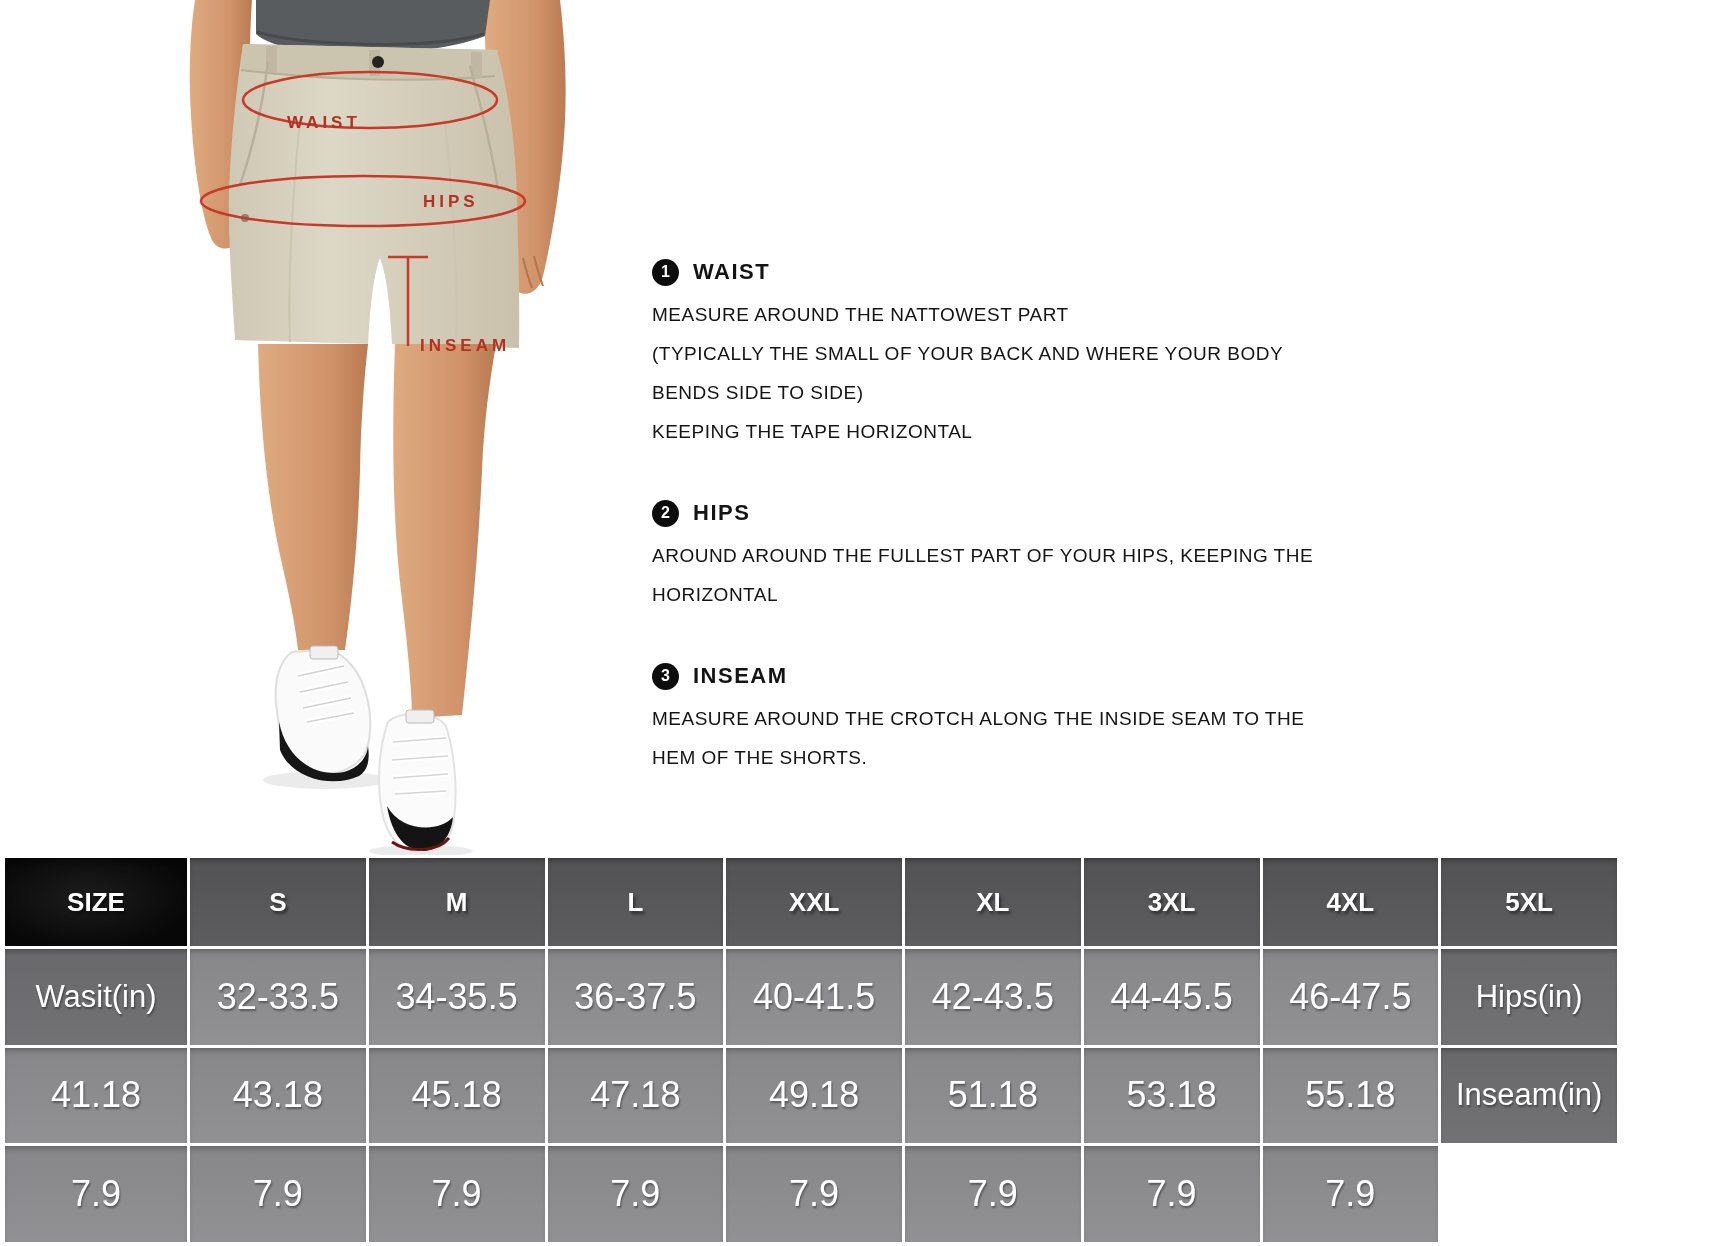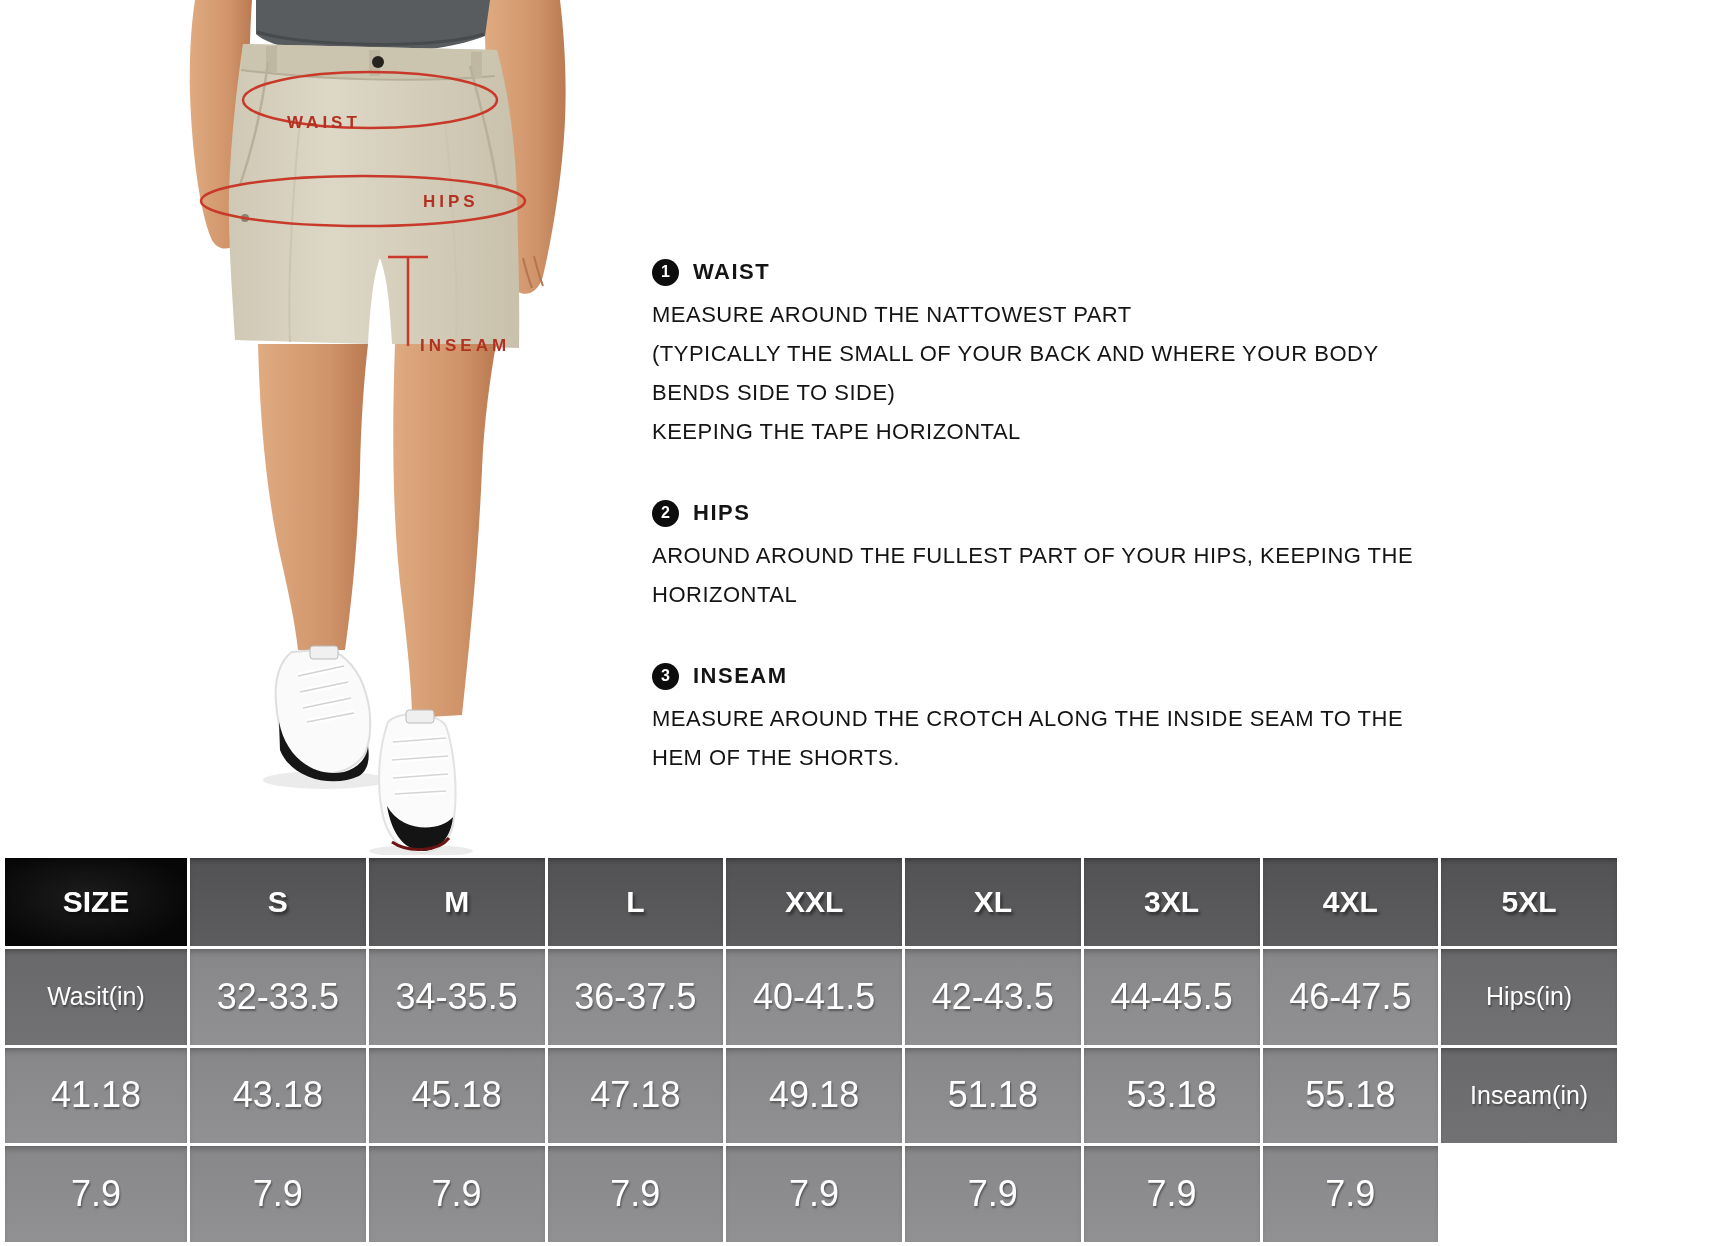--- a/index.html
+++ b/index.html
@@ -14,42 +14,42 @@
   
   .instructions { position:absolute; left:652px; top:258px; width:780px; color:#141414; }
   .section { margin:0 0 48px 0; }
   .section-head { display:flex; align-items:center; gap:14px; height:28px; margin:0 0 9px 0; }
   .bullet {
     width:27px; height:27px; border-radius:50%; background:#0d0d0d; color:#ffffff;
     font-size:16px; font-weight:bold; display:flex; align-items:center; justify-content:center;
     flex:0 0 27px;
   }
   .section-title { font-size:22px; font-weight:bold; letter-spacing:1.5px; }
-  .line { font-size:22px; line-height:39px; letter-spacing:0.5px; white-space:nowrap; }
+  .line { font-size:19px; line-height:39px; letter-spacing:0.5px; white-space:nowrap; }
 
   
   .size-table {
     position:absolute; left:5px; right:0; top:858px; bottom:4px;
     display:grid; grid-template-columns:182px repeat(8, 1fr);
     grid-template-rows:88px 1fr 1fr 1fr; gap:3px; background:#ffffff;
   }
   .cell {
     display:flex; align-items:center; justify-content:center; color:#ffffff;
     text-shadow:1px 2px 2px rgba(0,0,0,0.38);
   }
   .hc {
     background:linear-gradient(#525254, #5d5d5f);
-    font-weight:bold; font-size:30px;
+    font-weight:bold; font-size:26px;
     box-shadow:inset 0 4px 5px -2px rgba(0,0,0,0.35);
     text-shadow:2px 3px 3px rgba(0,0,0,0.45);
   }
   .size-cell { background:radial-gradient(ellipse at 45% 45%, #1d1d1e 0%, #070708 75%); }
   .lc {
     background:linear-gradient(#68686a, #727274);
-    font-size:25px;
+    font-size:31px;
     box-shadow:inset 0 4px 5px -2px rgba(0,0,0,0.3);
   }
   .dc {
     background:linear-gradient(#878789, #919193);
     font-size:36px;
     box-shadow:inset 0 5px 6px -3px rgba(0,0,0,0.3);
   }
 </style>
 </head>
 <body>

